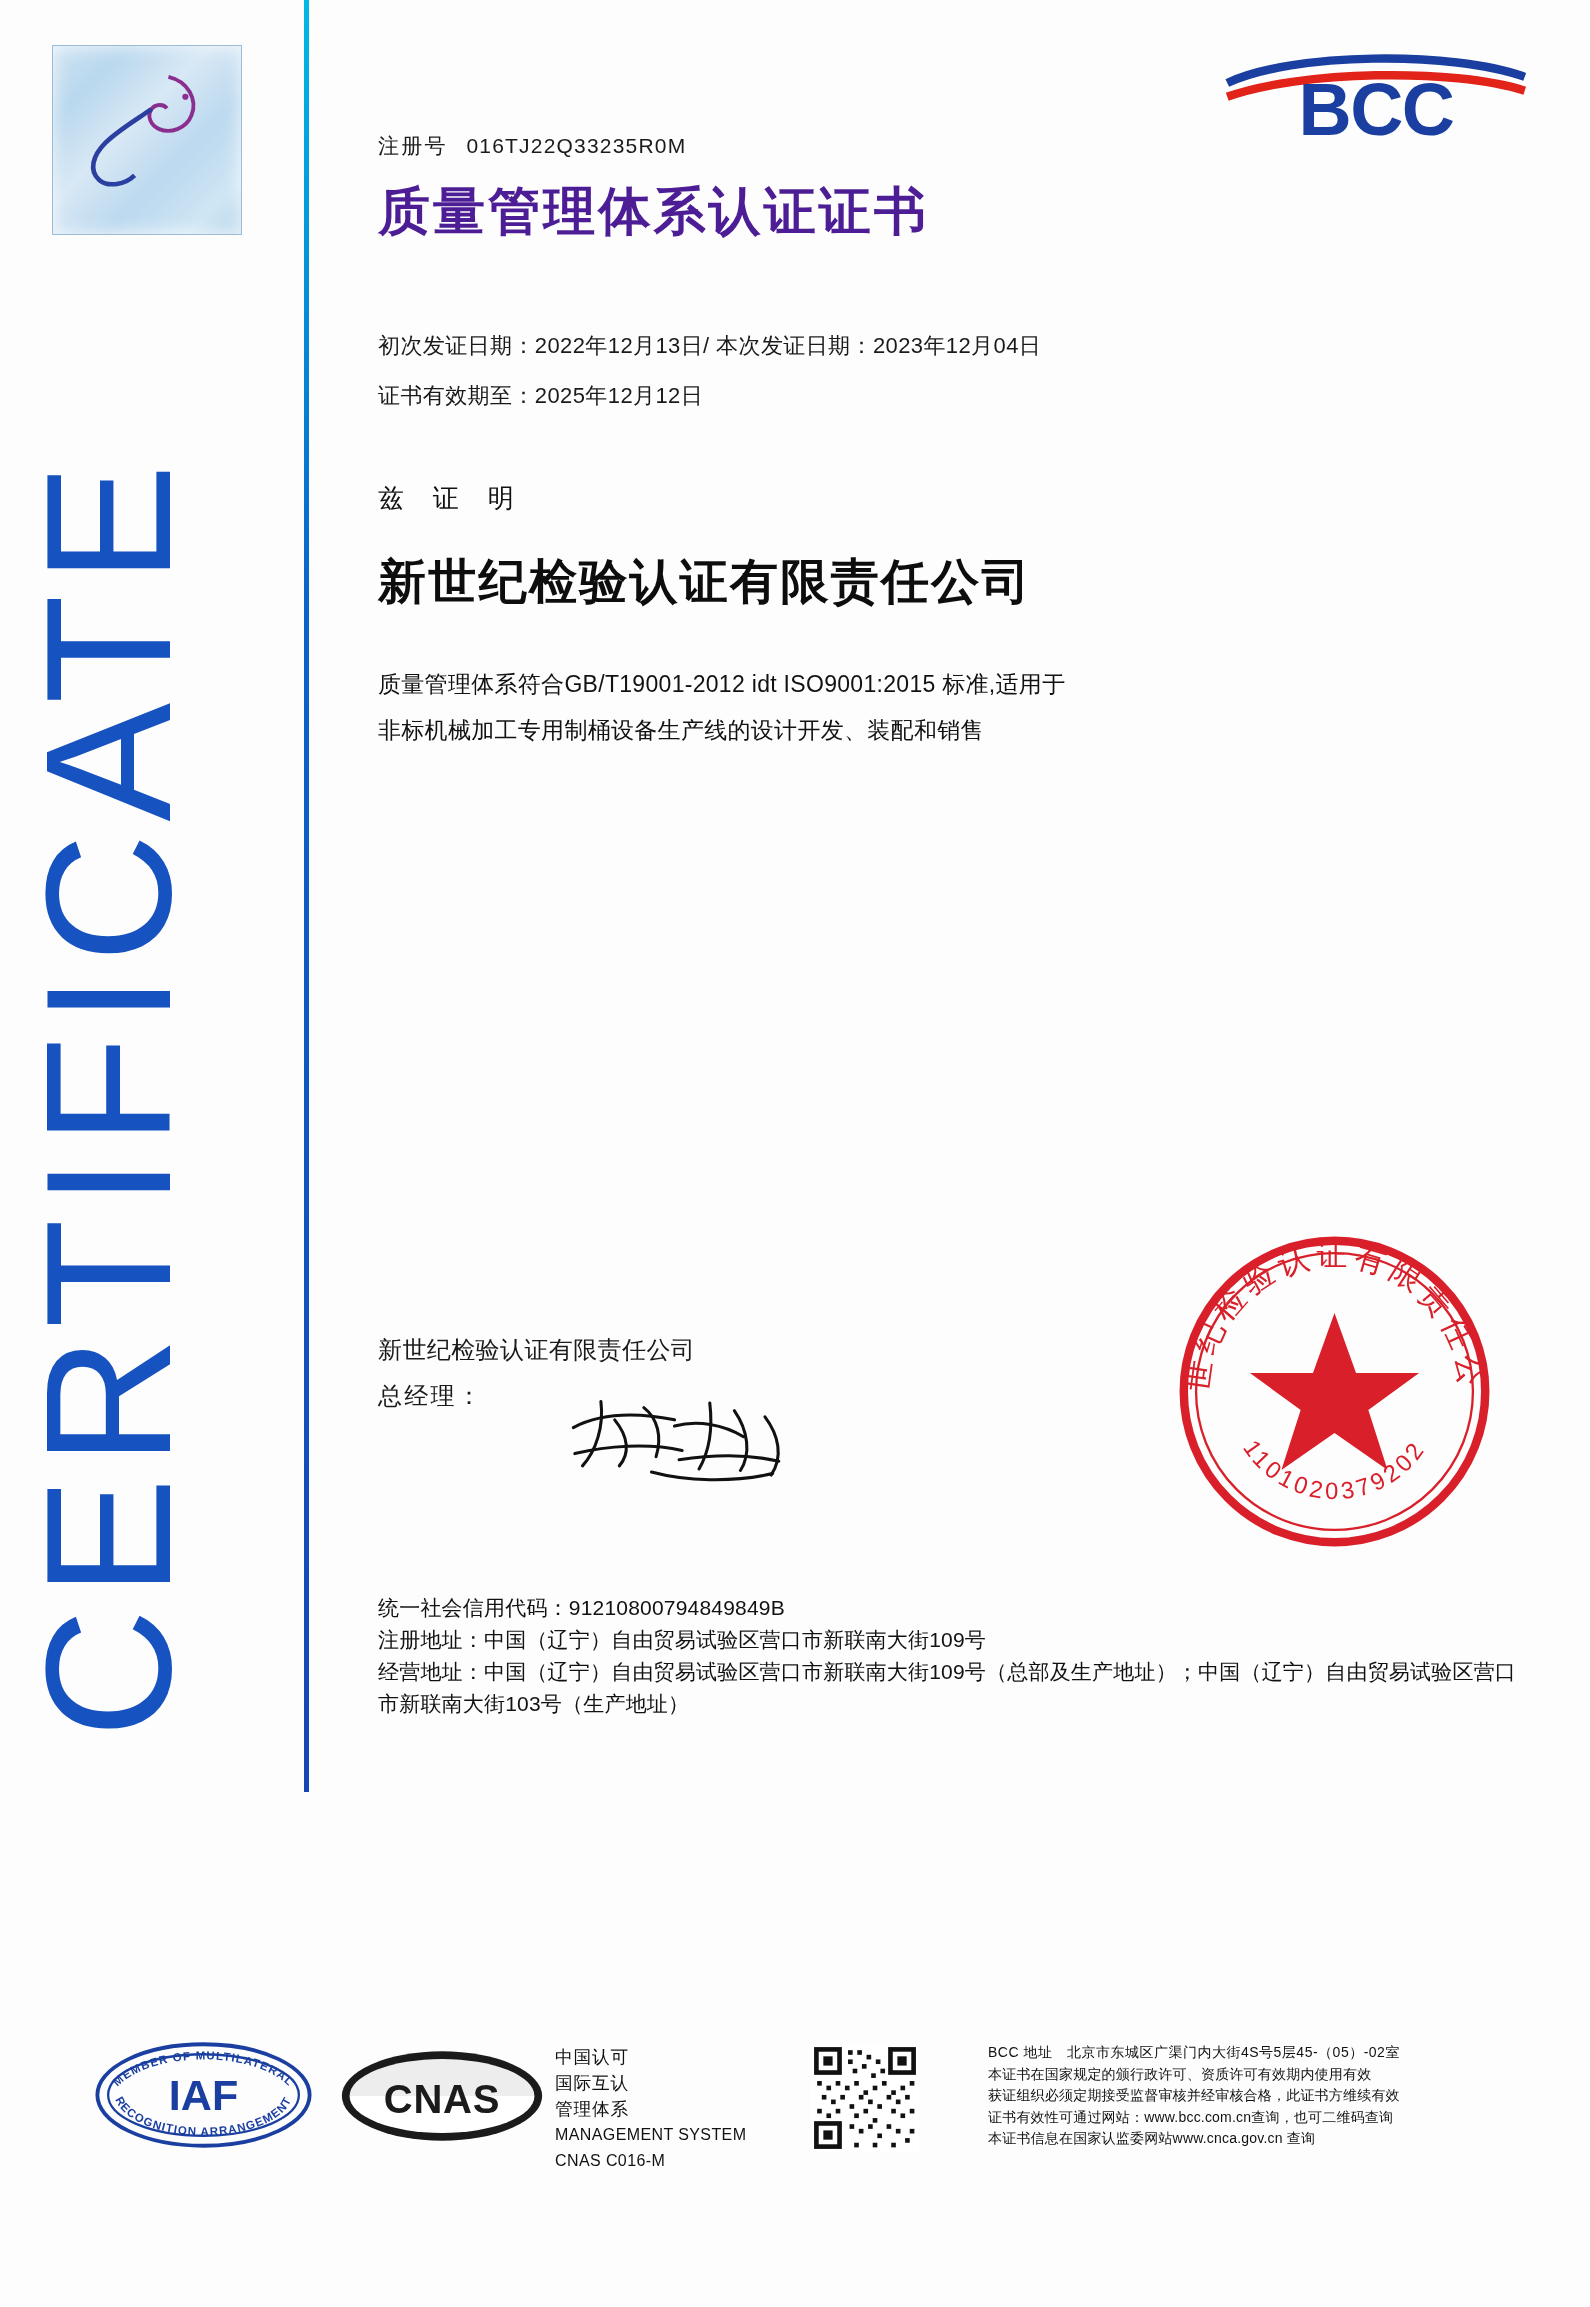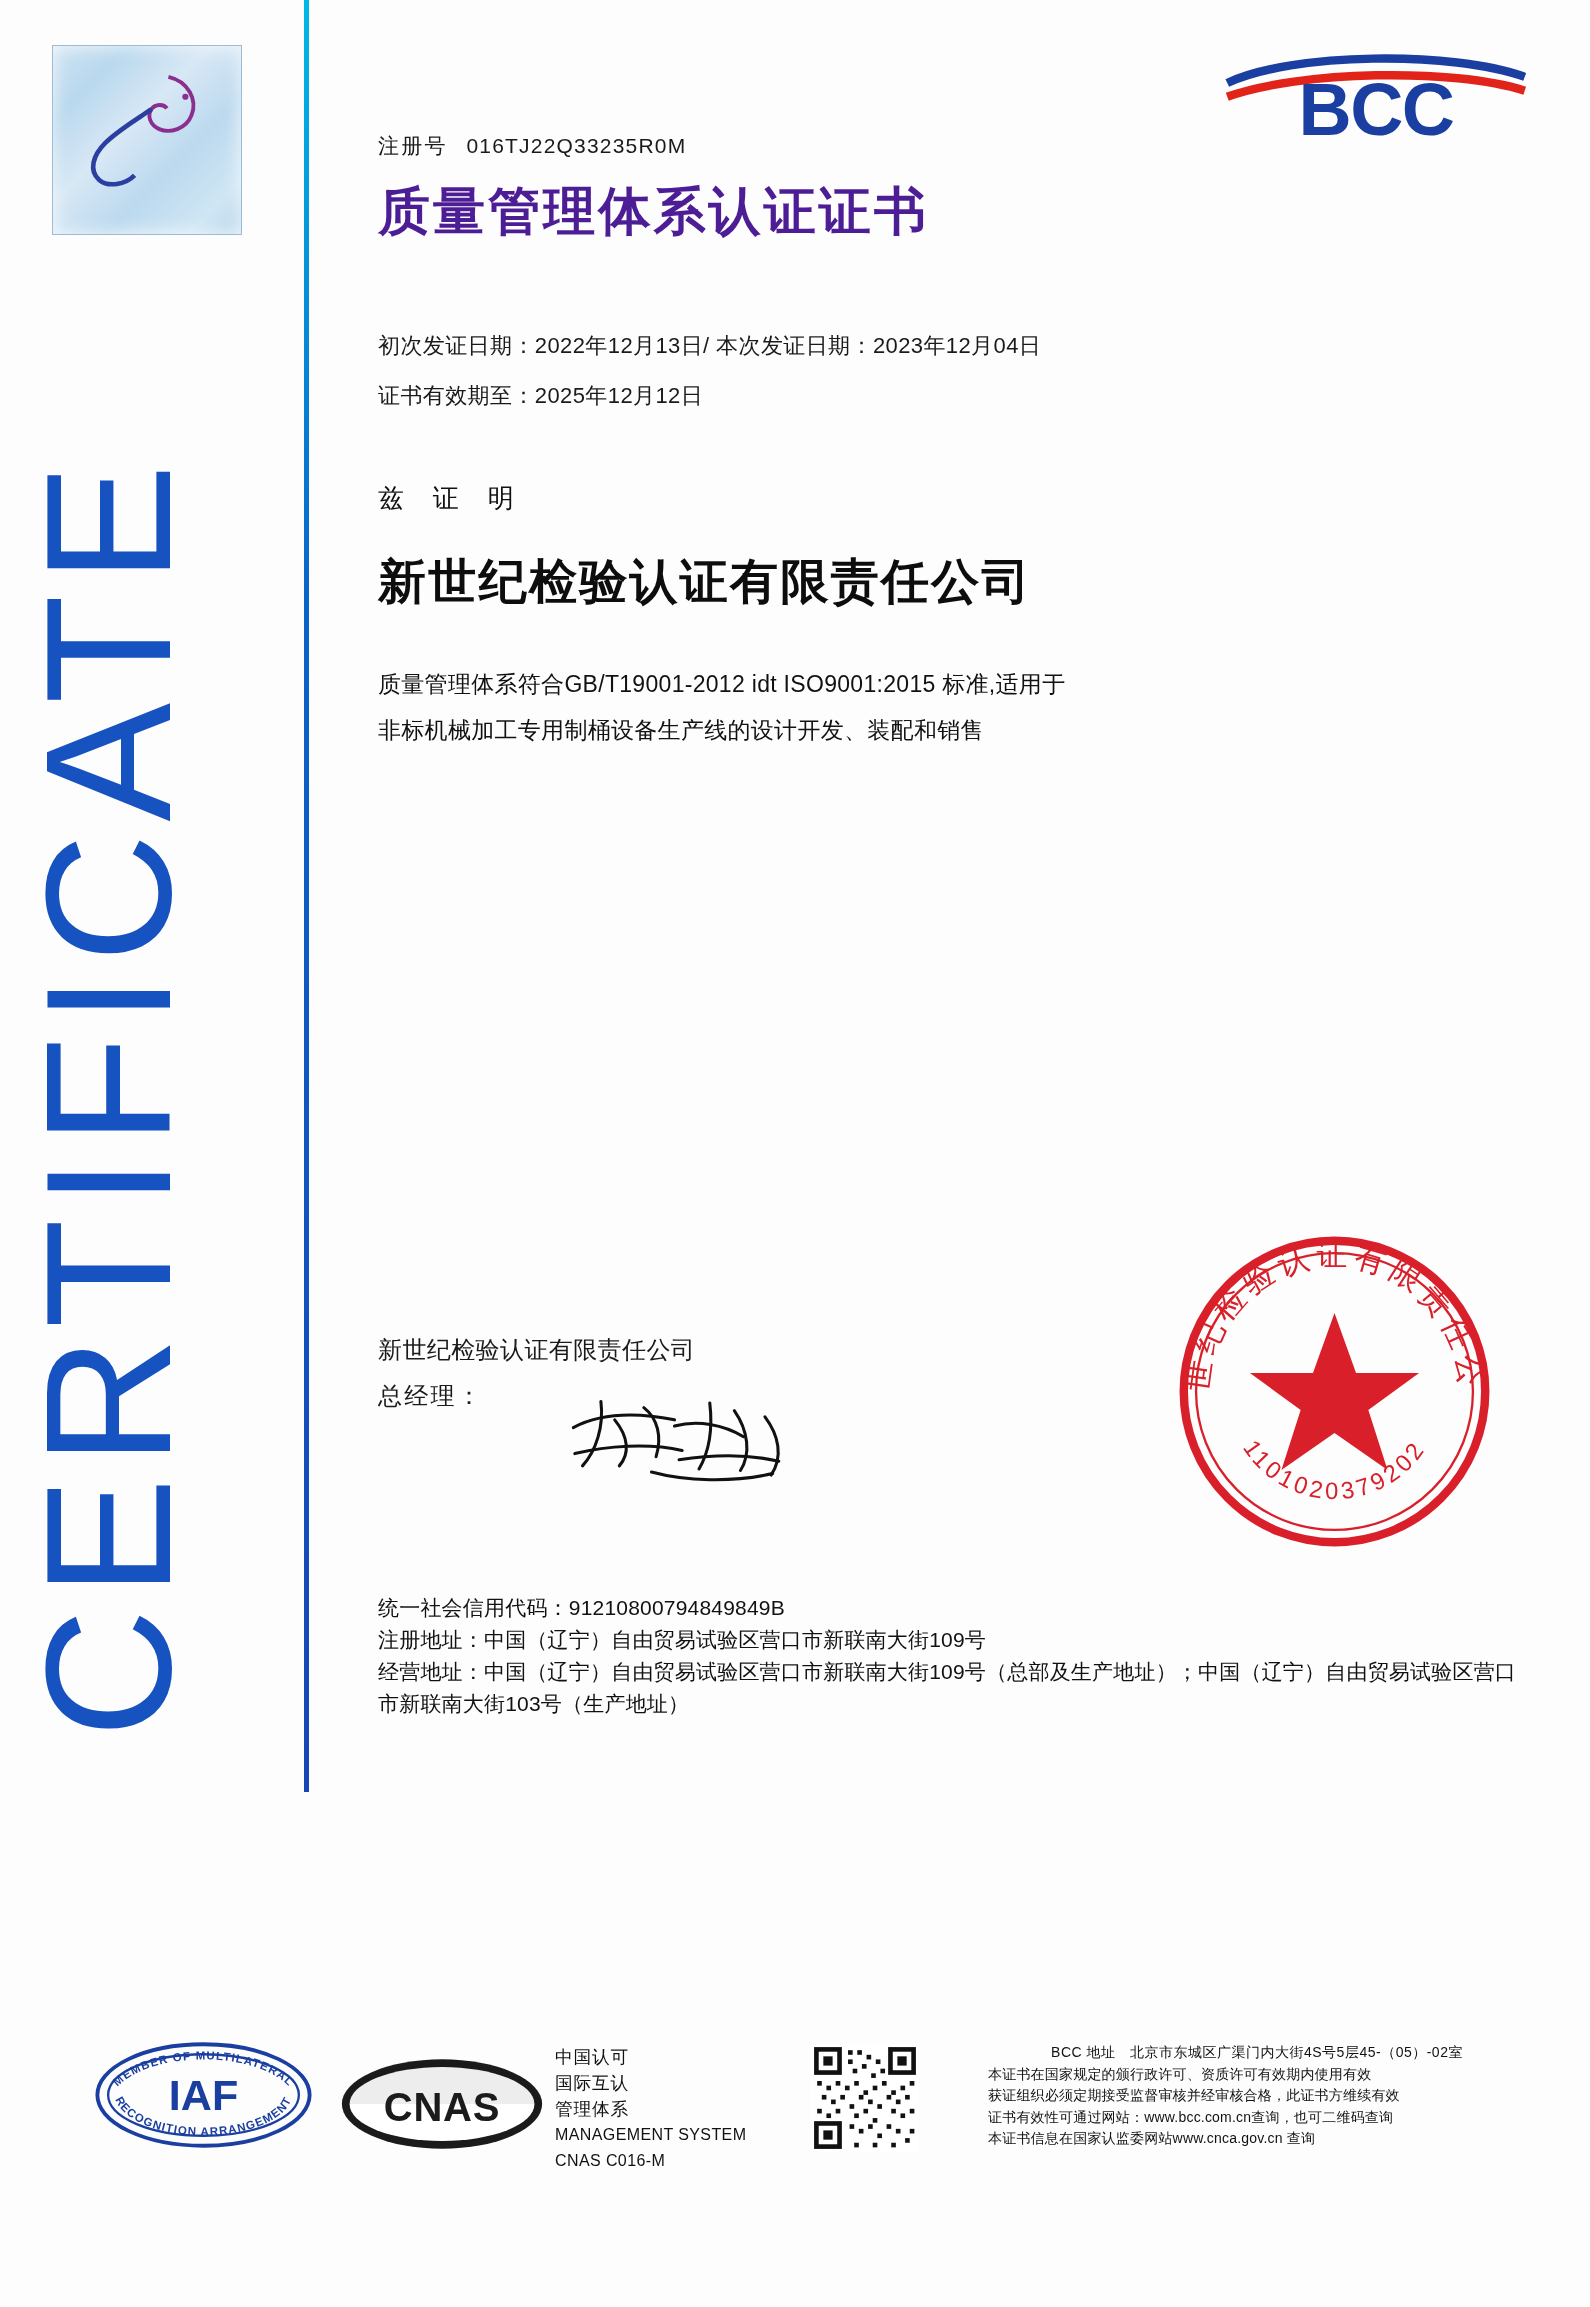--- a/index.html
+++ b/index.html
@@ -208,21 +208,21 @@
   .iaf-logo {
     position: absolute;
     left: 92px;
     top: 42px;
     width: 223px;
     height: 108px;
   }
   .cnas-logo {
     position: absolute;
     left: 338px;
-    top: 51px;
+    top: 43px;
     width: 208px;
     height: 108px;
   }
   .cnas-text {
     position: absolute;
     left: 555px;
     top: 45px;
     font-size: 17.7px;
     line-height: 26px;
     color: #111;
@@ -242,21 +242,21 @@
   .footer-note {
     position: absolute;
     left: 988px;
     top: 43px;
     width: 538px;
     font-size: 14px;
     line-height: 21.5px;
     color: #111;
     letter-spacing: 0.2px;
   }
-  .footer-note .first { letter-spacing: 0.5px; text-align: center; }
+  .footer-note .first { letter-spacing: 0.5px; }
 </style>
 </head>
 <body>
 
 <div class="page">
 
   <div class="left-band">
     <div class="band-gradient"></div>
   </div>
   <div class="vertical-word">CERTIFICATE</div>

